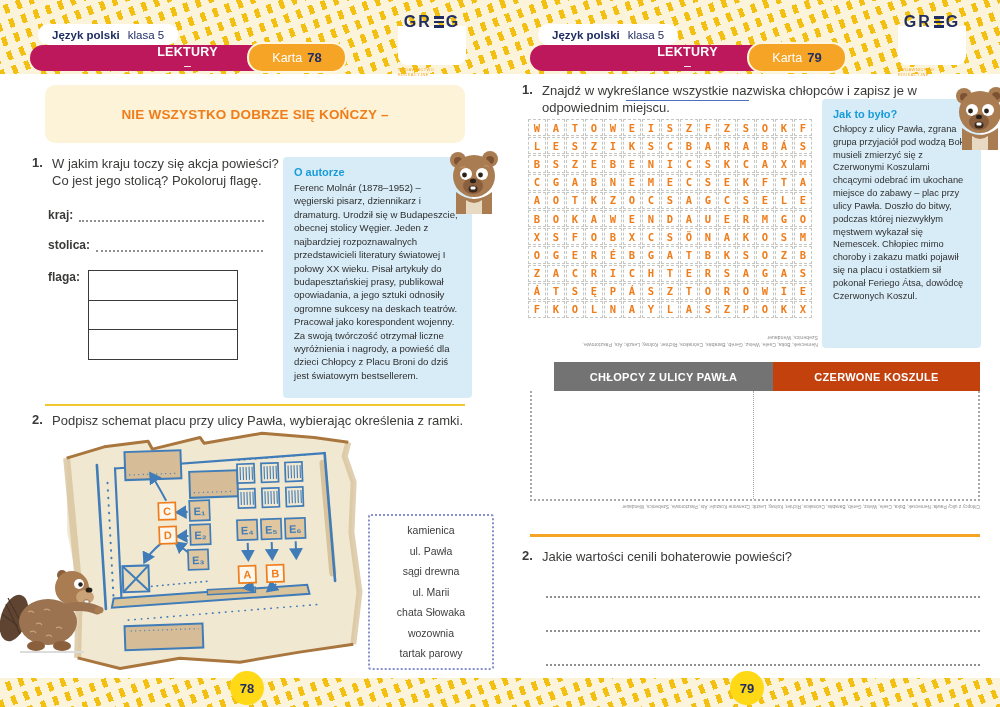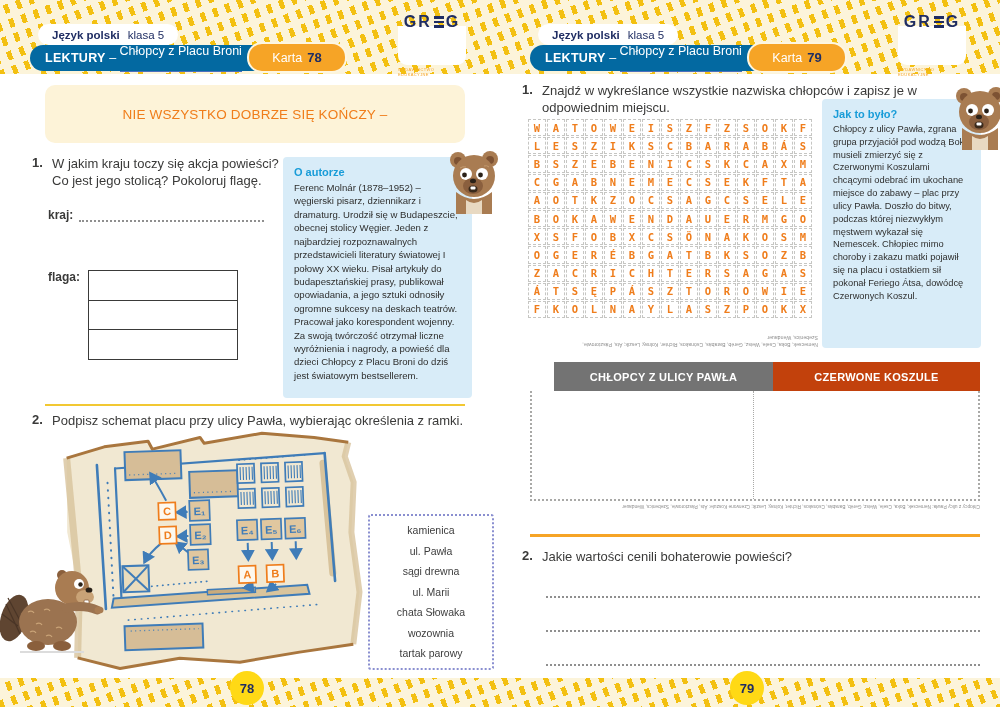--- a/index.html
+++ b/index.html
@@ -17,42 +17,42 @@
   #band-top{position:absolute;left:0;top:0;width:1000px;height:74px;}
   #band-bottom{position:absolute;left:0;top:678px;width:1000px;height:29px;}
   .page{position:absolute;top:0;width:500px;height:707px;}
   #page-left{left:0;}
   #page-right{left:500px;}
 
   
   .pill-subject{position:absolute;left:38px;top:24px;height:21px;background:#fff;border-radius:11px;
     display:flex;align-items:center;padding:0 14px;font-size:11.5px;color:#1f2d63;white-space:nowrap;}
   .pill-subject b{margin-right:8px;}
-  .pill-series{position:absolute;left:30px;top:45px;height:26px;width:285px;background:#0369a1;border-radius:13px;
-    display:flex;align-items:center;padding:0 0 0 15px;font-size:12.5px;color:#fff;white-space:nowrap;}
+  .pill-series{position:absolute;left:30px;top:45px;height:26px;width:285px;background:#be185d;border-radius:13px;
+    display:flex;align-items:center;padding:0 0 0 15px;font-size:12.5px;color:#fff;white-space:nowrap;flex-direction:column;}
   .pill-series .series-name{font-weight:bold;letter-spacing:.3px;}
   .pill-series .book-name{border-bottom:1.5px solid #4d6fbe;padding-bottom:13px;}
   .pill-karta{position:absolute;left:247px;top:42px;height:27px;width:96px;background:#f6a426;border-radius:15px;
     border:2px solid #fdf6e1;display:flex;align-items:center;justify-content:center;font-size:12.5px;color:#fff;white-space:nowrap;}
   .pill-karta .karta-num{font-weight:bold;color:#1f2d63;margin-left:5px;font-size:13px;}
   .logo-box{position:absolute;left:398px;top:26px;width:68px;height:39px;background:#fff;border-radius:0 0 9px 9px;
     display:flex;flex-direction:column;align-items:center;justify-content:center;gap:36px;}
   .logo-row{display:flex;align-items:center;color:#1f2d63;font-weight:bold;font-size:16px;letter-spacing:2px;line-height:16px;}
   .logo-bars{display:inline-flex;flex-direction:column;gap:2px;margin:0 2px;}
   .logo-bars i{display:block;width:10px;height:2.6px;background:#1f2d63;}
   .logo-sub{font-size:4px;color:#f6a426;letter-spacing:.4px;margin-top:1px;}
 
   
   .q-num{position:absolute;font-size:13px;color:#3a3a39;font-weight:bold;}
   .q-text{position:absolute;font-size:13px;color:#3a3a39;line-height:17px;}
 
   
   .title-box{position:absolute;left:45px;top:85px;width:420px;height:58px;background:#fdf3d8;border-radius:10px;
     display:flex;flex-direction:column;align-items:center;justify-content:center;gap:3px;}
-  .title-l1{color:#f07d1a;font-weight:normal;font-size:13.5px;letter-spacing:.2px;}
+  .title-l1{color:#f07d1a;font-weight:bold;font-size:13.5px;letter-spacing:.2px;}
   .title-l2{color:#4b5aa7;font-weight:bold;font-size:13.5px;letter-spacing:.2px;}
   .field-row{position:absolute;display:flex;align-items:flex-end;}
   .field-label{font-size:12px;font-weight:bold;color:#3a3a39;}
   .dotted-fill{border-bottom:2px dotted #8f8f8f;height:12px;margin-left:6px;}
   .flag-box{position:absolute;left:88px;top:270px;width:148px;height:88px;border:1.3px solid #3a3a39;background:#fff;}
   .flag-box .stripe{position:absolute;left:0;width:100%;height:0;border-top:1.1px solid #3a3a39;}
   .info-box{position:absolute;background:#d8ecf8;border-radius:4px;padding:9px 11px;box-sizing:border-box;}
   .info-title{color:#189cd8;font-weight:bold;font-size:11px;margin-bottom:3px;}
   .info-body{font-size:9.6px;line-height:1.4;color:#2f2f2e;}
   #author-box{left:283px;top:157px;width:189px;height:241px;}
@@ -129,20 +129,24 @@
     <div class="title-l1">NIE WSZYSTKO DOBRZE SIĘ KOŃCZY –</div>
   </div>
 
   <div class="q-num" style="left:32px;top:155px;">1.</div>
   <div class="q-text" style="left:52px;top:155px;width:232px;">W jakim kraju toczy się akcja powieści? Co jest jego stolicą? Pokoloruj flagę.</div>
 
   <div class="field-row" style="left:48px;top:208px;">
     <span class="field-label">kraj:</span>
     <span class="dotted-fill" style="width:185px;"></span>
   </div>
+  <div class="field-row" style="left:48px;top:238px;">
+    <span class="field-label">stolica:</span>
+    <span class="dotted-fill" style="width:167px;"></span>
+  </div>
   <div class="field-row" style="left:48px;top:270px;">
     <span class="field-label">flaga:</span>
   </div>
   <div class="flag-box">
     <div class="stripe" style="top:29px;"></div>
     <div class="stripe" style="top:58px;"></div>
   </div>
 
   <div class="info-box" id="author-box">
     <div class="info-title">O autorze</div>

